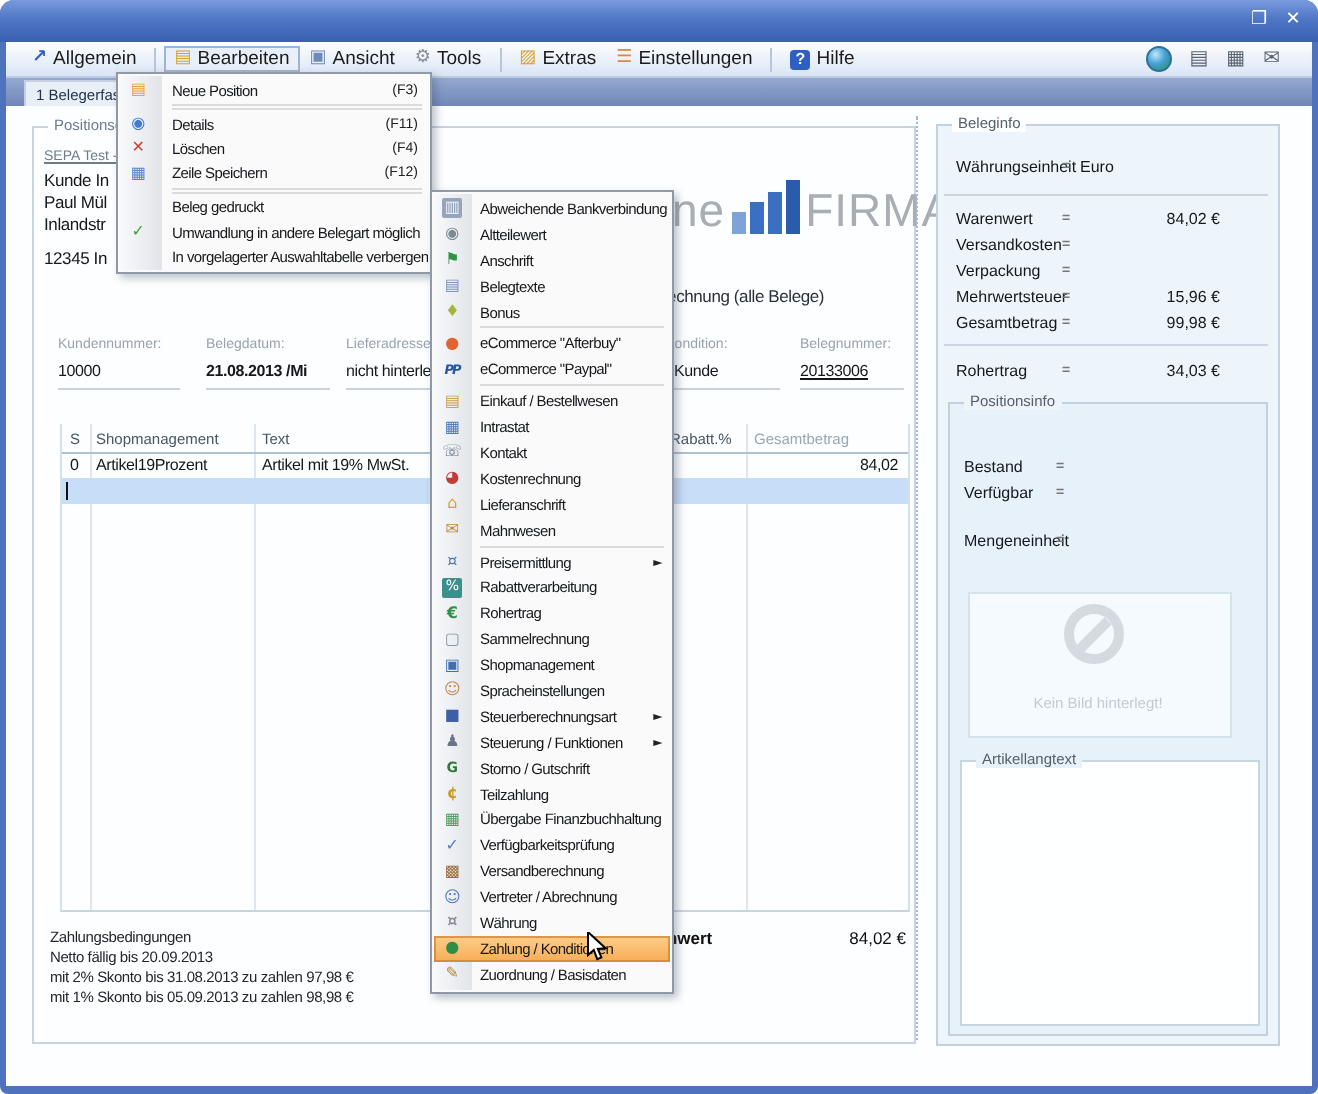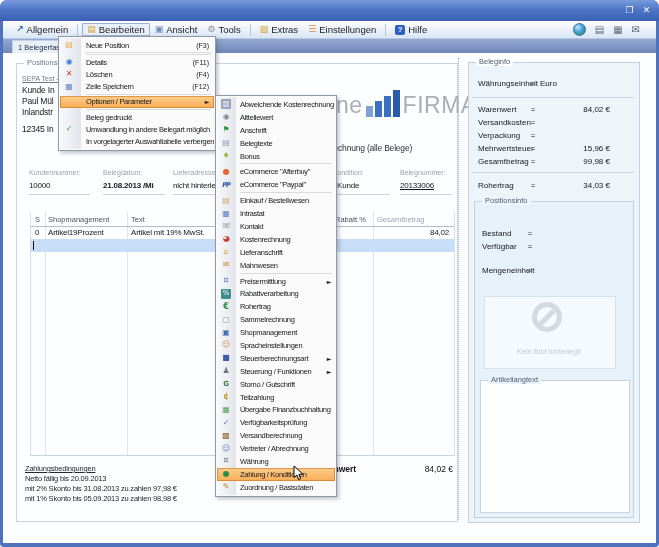--- a/index.html
+++ b/index.html
@@ -38,21 +38,21 @@
   .grid{position:absolute;left:30px;top:212px;width:423px;height:243px;border-left:1px solid #D6DFEC;border-right:1px solid #D6DFEC;border-bottom:1px solid #C9D4E2;}
   .gv{position:absolute;top:0;bottom:0;width:1px;background:#DCE5F0;}
   .ghead{position:absolute;left:0;top:0;right:0;height:14px;border-bottom:1px solid #AFC0D4;}
   .gh{position:absolute;font-size:7.5px;color:#4A5561;top:3px;white-space:nowrap;}
   .grow1{position:absolute;left:0;right:0;top:14px;height:13px;border-bottom:1px solid #E4EAF3;}
   .gsel{position:absolute;left:0;right:0;top:27px;height:13px;background:#C8DDF7;}
   .gc{position:absolute;font-size:8px;color:#15181d;top:2px;white-space:nowrap;letter-spacing:-0.2px;}
   .caret{position:absolute;left:2px;top:2px;width:1px;height:9px;background:#111;}
   
   .terms{position:absolute;left:25px;top:464px;font-size:7.5px;color:#23282e;letter-spacing:-0.2px;line-height:10px;}
-  .terms .t-title{text-decoration:underline;}
+  .terms .t-title{}
   .total-label{position:absolute;left:313px;top:464px;font-size:8.5px;font-weight:bold;color:#111;white-space:nowrap;}
   .total-value{position:absolute;left:383px;top:464px;width:70px;text-align:right;font-size:8.5px;color:#111;}
   
   .vsep{position:absolute;left:458px;top:58px;height:462px;width:0;border-left:1px dotted #9FBAD6;}
   .binfo{position:absolute;left:468px;top:62px;width:170px;height:459px;background:#EDF5FB;border:1px solid #C3D0DE;}
   .binfo-label{position:absolute;left:476px;top:57px;background:#FDFEFF;padding:0 3px;font-size:7.5px;color:#55606E;}
   .prow-l{position:absolute;font-size:8px;color:#15181d;white-space:nowrap;}
   .prow-eq{position:absolute;font-size:7px;font-weight:bold;color:#777;}
   .prow-v{position:absolute;width:70px;text-align:right;font-size:8px;color:#15181d;white-space:nowrap;}
   .hr{position:absolute;height:1px;background:#C9D6E2;left:472px;width:162px;}
@@ -271,42 +271,38 @@
         <span class="sico" style="color:#D23B2F;font-weight:bold">✕</span>
         <span>Löschen</span>
         <span class="sc">(F4)</span>
       </div>
     <div class="dmi">
         <span class="sico" style="color:#5E82C8">▦</span>
         <span>Zeile Speichern</span>
         <span class="sc">(F12)</span>
       </div>
     <div class="msep"></div>
-    <div class="dmi hl">
-        <span>Optionen / Parameter</span>
-        <span class="arr">►</span>
-      </div>
     <div class="msep"></div>
     <div class="dmi">
         <span>Beleg gedruckt</span>
       </div>
     <div class="dmi">
         <span class="sico" style="color:#3F9E3F;font-weight:bold">✓</span>
         <span>Umwandlung in andere Belegart möglich</span>
       </div>
     <div class="dmi">
         <span>In vorgelagerter Auswahltabelle verbergen</span>
       </div>
   </div>
 
   <div class="menu" style="left:215px;top:95px;width:122px;">
     <div class="gutter" style="width:19px;"></div>
     <div class="smi">
         <span class="sico" style="background:#96A5BA;color:#ECF0F6">▥</span>
-        <span>Abweichende Kostenrechnung</span>
+        <span>Abweichende Bankverbindung</span>
       </div>
     <div class="smi">
         <span class="sico" style="color:#7C8A93">◉</span>
         <span>Altteilewert</span>
       </div>
     <div class="smi">
         <span class="sico" style="color:#2F9440">⚑</span>
         <span>Anschrift</span>
       </div>
     <div class="smi">

